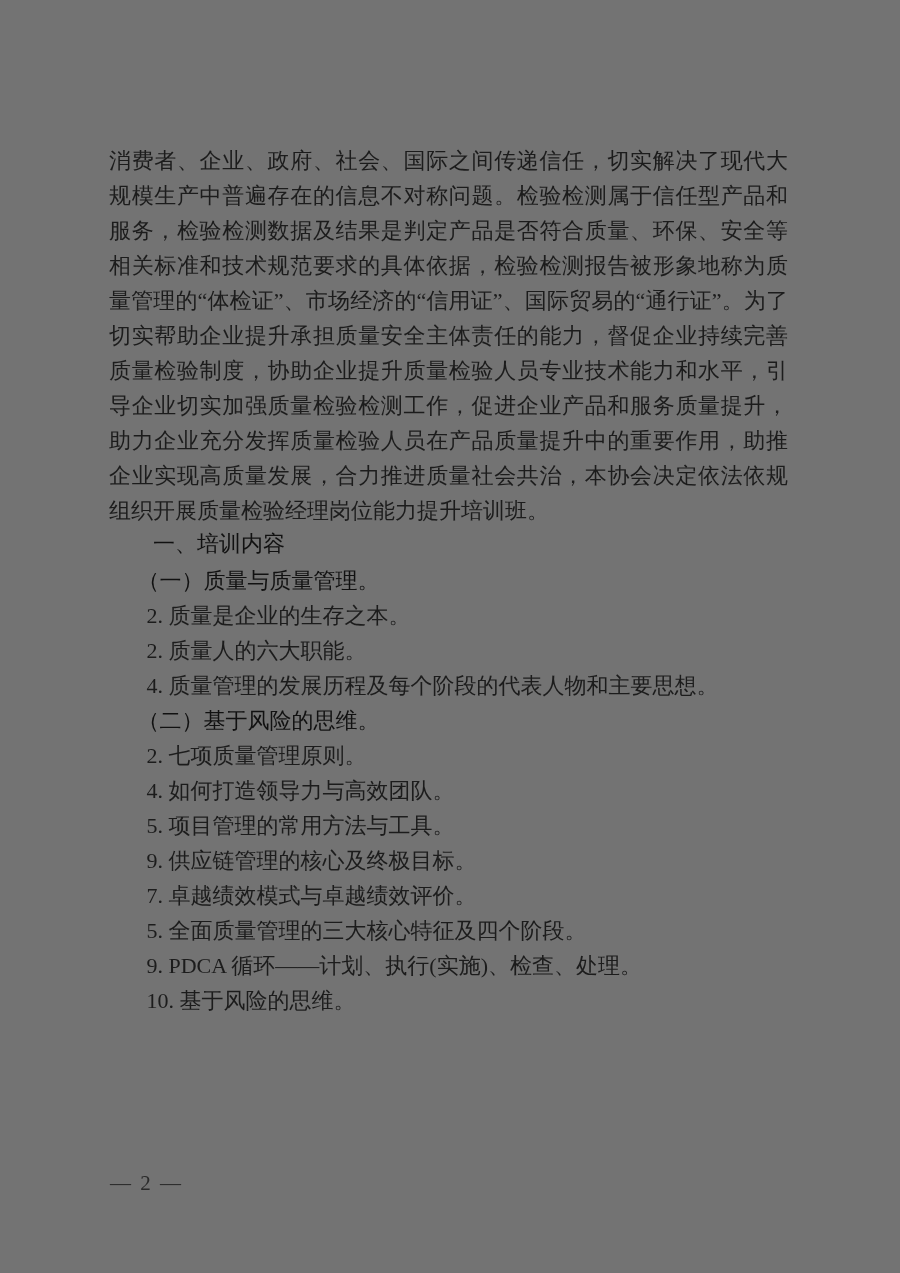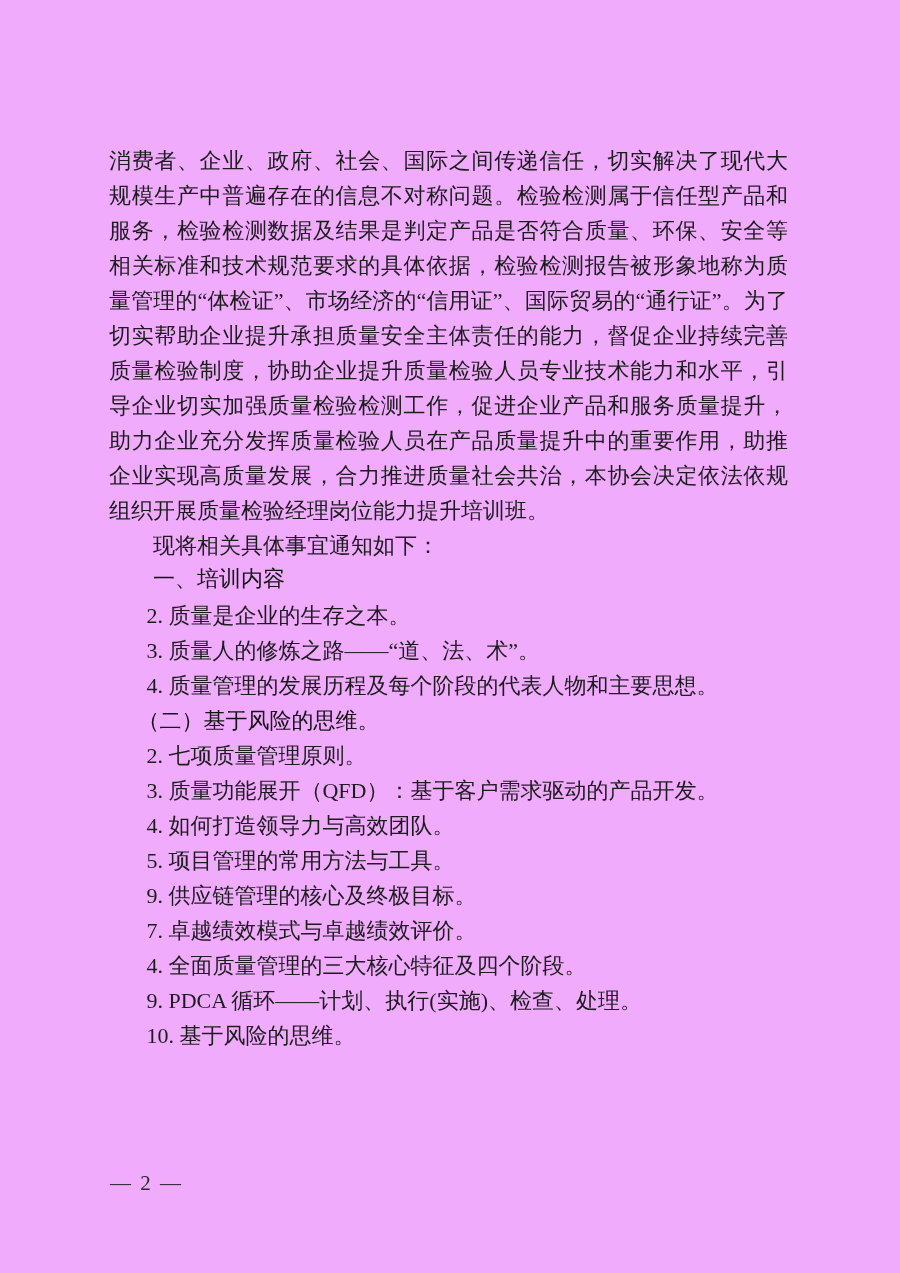--- a/index.html
+++ b/index.html
@@ -4,21 +4,21 @@
 <style>
   html, body {
     margin: 0;
     padding: 0;
     background: #ffffff;
   }
   .page {
     position: relative;
     width: 900px;
     height: 1273px;
-    background: #f0abfc;
+    background: #737373;
     color: #1c1c1c;
     overflow: hidden;
   }
   .content {
     position: absolute;
     left: 109px;
     top: 143px;
     width: 679px;
     font-family: "Liberation Serif", serif;
     font-size: 22px;
@@ -58,30 +58,29 @@
     color: #2a2a2a;
     letter-spacing: 2px;
   }
 </style>
 </head>
 <body>
 
 <div class="page">
   <div class="content">
     <p class="body-par">消费者、企业、政府、社会、国际之间传递信任，切实解决了现代大规模生产中普遍存在的信息不对称问题。检验检测属于信任型产品和服务，检验检测数据及结果是判定产品是否符合质量、环保、安全等相关标准和技术规范要求的具体依据，检验检测报告被形象地称为质量管理的“体检证”、市场经济的“信用证”、国际贸易的“通行证”。为了切实帮助企业提升承担质量安全主体责任的能力，督促企业持续完善质量检验制度，协助企业提升质量检验人员专业技术能力和水平，引导企业切实加强质量检验检测工作，促进企业产品和服务质量提升，助力企业充分发挥质量检验人员在产品质量提升中的重要作用，助推企业实现高质量发展，合力推进质量社会共治，本协会决定依法依规组织开展质量检验经理岗位能力提升培训班。</p>
-    <p class="indent-par">现将相关具体事宜通知如下：</p>
     <h2 class="section-heading">一、培训内容</h2>
+    <h3 class="subsection-heading">（一）质量与质量管理。</h3>
     <p class="list-item">2. 质量是企业的生存之本。</p>
-    <p class="list-item">3. 质量人的修炼之路——“道、法、术”。</p>
+    <p class="list-item">2. 质量人的六大职能。</p>
     <p class="list-item">4. 质量管理的发展历程及每个阶段的代表人物和主要思想。</p>
     <h3 class="subsection-heading">（二）基于风险的思维。</h3>
     <p class="list-item">2. 七项质量管理原则。</p>
-    <p class="list-item">3. 质量功能展开（QFD）：基于客户需求驱动的产品开发。</p>
     <p class="list-item">4. 如何打造领导力与高效团队。</p>
     <p class="list-item">5. 项目管理的常用方法与工具。</p>
     <p class="list-item">9. 供应链管理的核心及终极目标。</p>
     <p class="list-item">7. 卓越绩效模式与卓越绩效评价。</p>
-    <p class="list-item">4. 全面质量管理的三大核心特征及四个阶段。</p>
+    <p class="list-item">5. 全面质量管理的三大核心特征及四个阶段。</p>
     <p class="list-item">9. PDCA 循环——计划、执行(实施)、检查、处理。</p>
     <p class="list-item">10. 基于风险的思维。</p>
   </div>
   <div class="footer">— 2 —</div>
 </div>
 
 </body></html>

